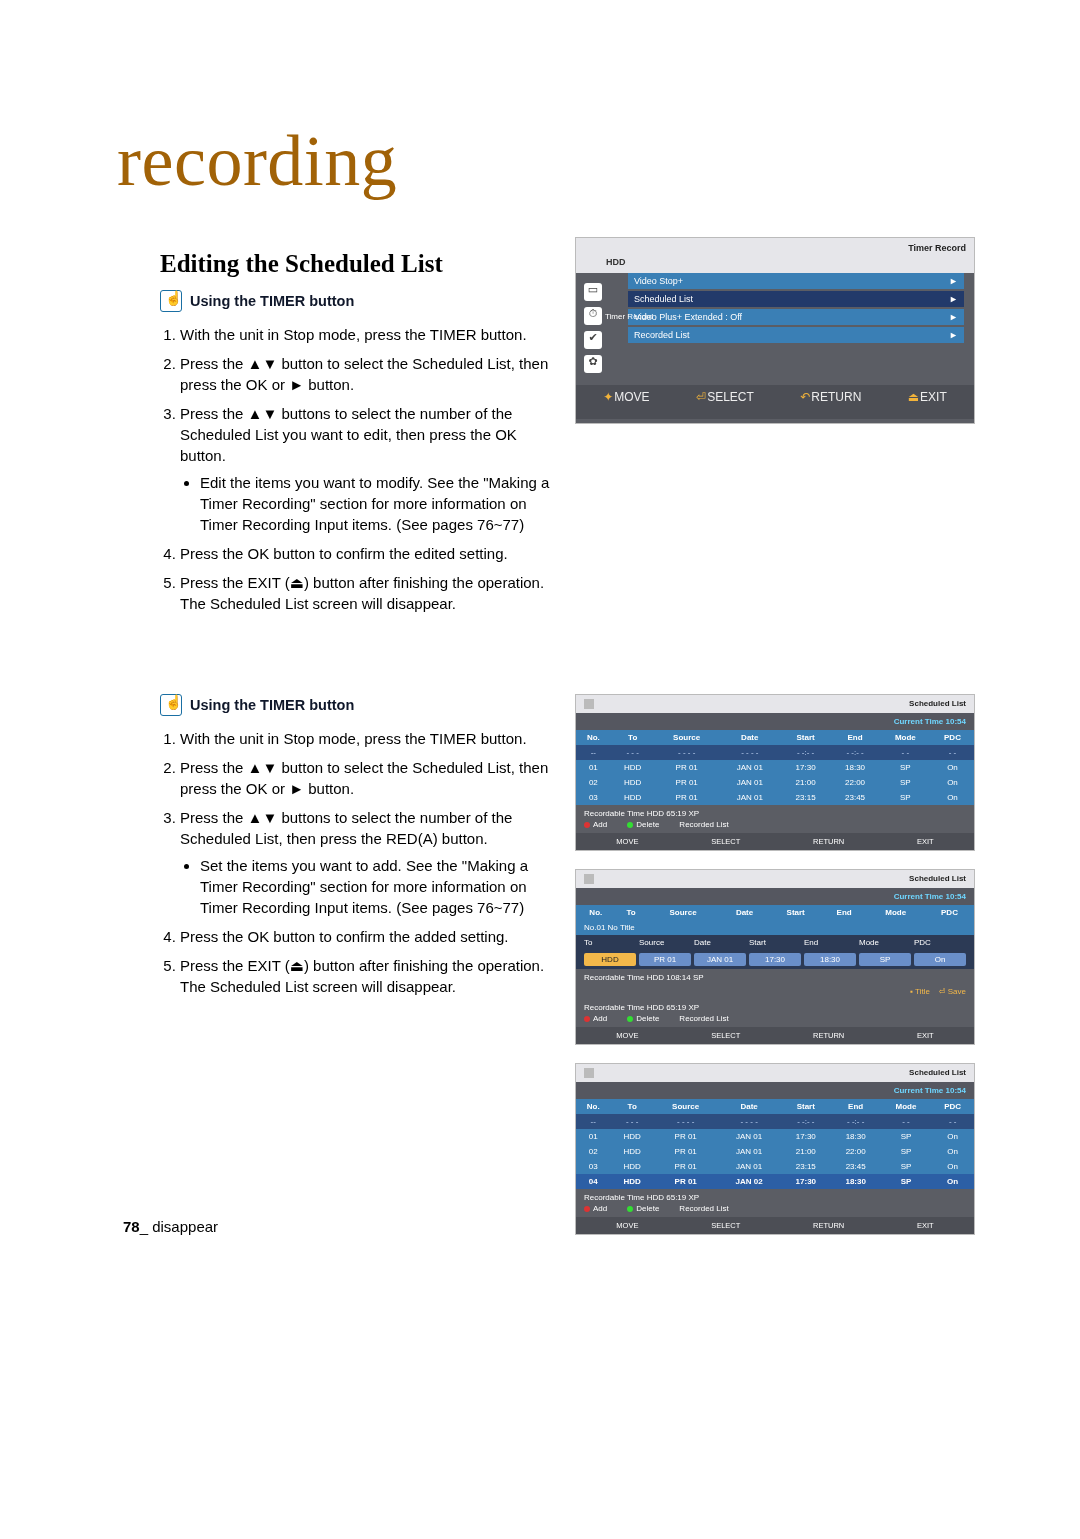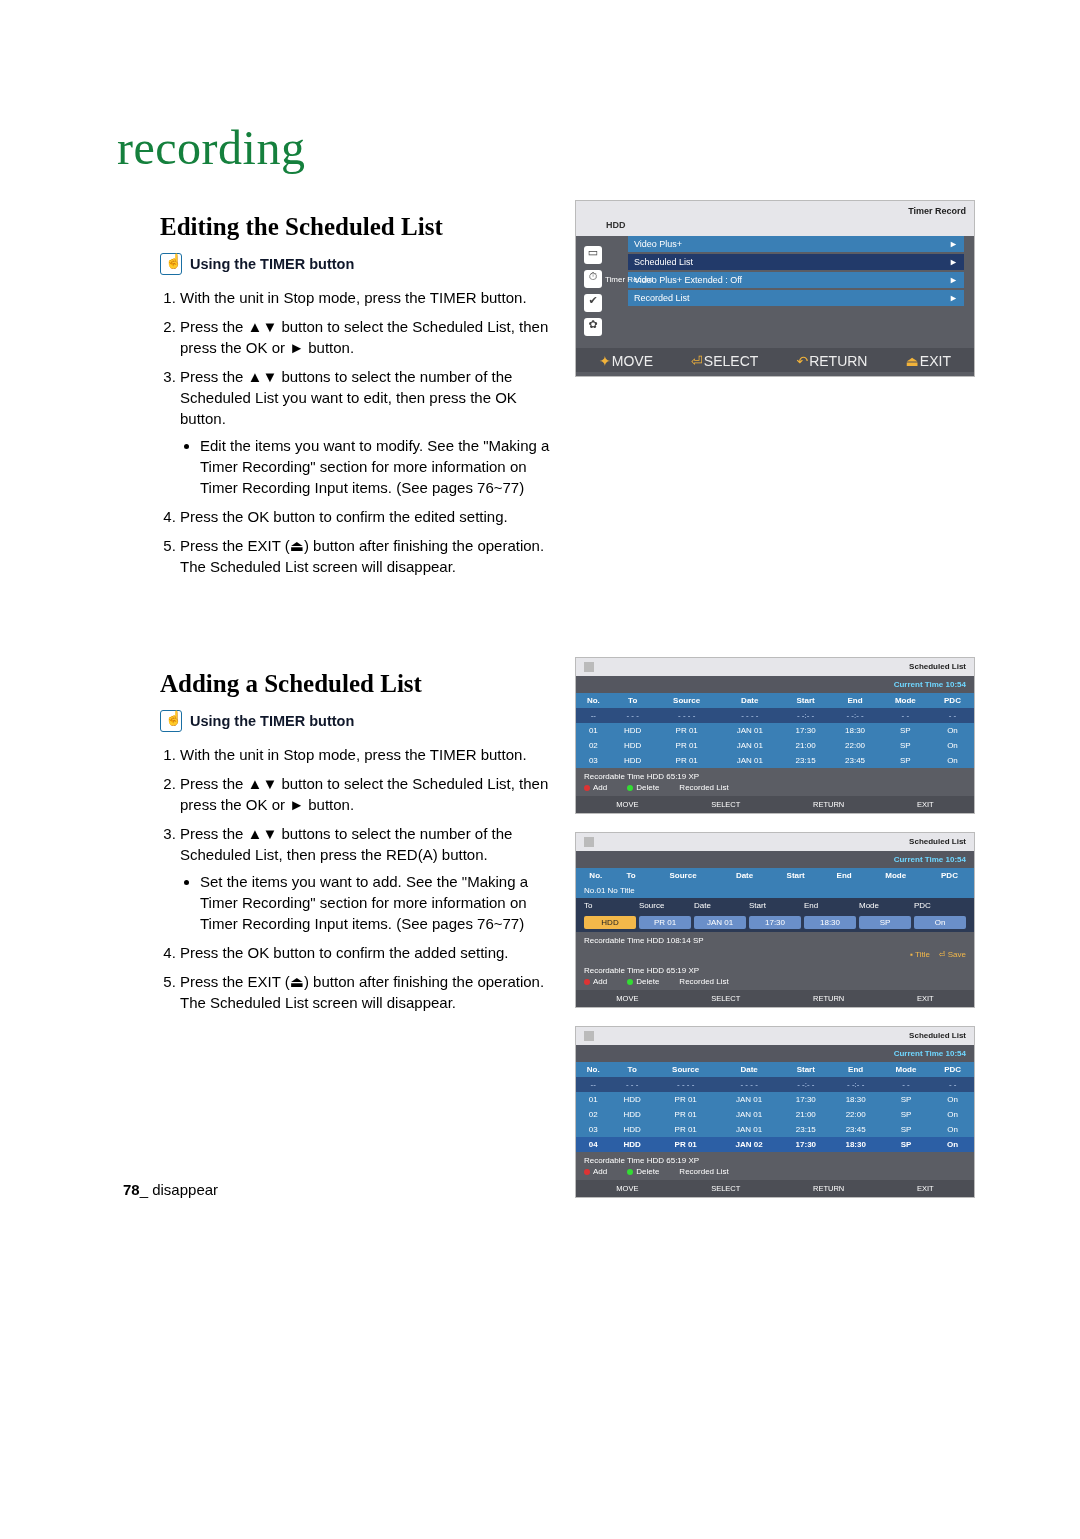--- a/index.html
+++ b/index.html
@@ -10,26 +10,26 @@
     background: #fff;
     color: #000;
     width: 1080px;
   }
   .page {
     width: 1080px;
     padding: 120px 105px 40px 105px;
     position: relative;
   }
   .title {
-    font-size: 48px;
+    font-size: 72px;
     font-weight: 300;
-    color: #15803d;
+    color: #a16207;
     letter-spacing: 0.5px;
     font-family: Georgia, serif;
-    margin: 0 0 25px 12px;
+    margin: 0 0 34px 12px;
   }
   .section-heading {
     font-size: 25px;
     font-weight: bold;
     margin: 13px 0 12px 55px;
     font-family: Liberation Serif, serif;
   }
   .body-text {
     font-size: 15px;
     margin: 0 0 18px 55px;
@@ -153,22 +153,22 @@
     text-align: center;
   }
   .osd-left-icons .tag {
     font-size: 8px;
     color: #fff;
     white-space: nowrap;
   }
   .osd-helpbar {
     display: flex;
     justify-content: space-around;
-    padding: 5px 4px 3px 4px;
-    font-size: 14px;
+    padding: 5px 4px 15px 4px;
+    font-size: 12px;
     color: #eee;
     background: #4c4e55;
     margin-top: 12px;
   }
   .osd-helpbar span .pre { color: #f2b33a; margin-right: 1px; }
   .osd-spacer { height: 28px; }
   
   .osd-list {
     border: 1px solid #bbb;
     background: #5b5d64;
@@ -306,21 +306,21 @@
           <div class="ico">▭</div>
           <div style="display:flex;align-items:center;gap:3px">
               <div class="ico">⏱</div>
               <span class="tag">Timer Record</span>
             </div>
           <div class="ico">✔</div>
           <div class="ico">✿</div>
         </div>
         <div class="osd-menu">
           <div class="osd-menu-item">
-              <span>Video Plus+</span>
+              <span>Video Stop+</span>
               <span class="arrow">►</span>
             </div>
           <div class="osd-menu-item sel">
               <span>Scheduled List</span>
               <span class="arrow">►</span>
             </div>
           <div class="osd-menu-item">
               <span>Video Plus+ Extended : Off</span>
               <span class="arrow">►</span>
             </div>
@@ -335,21 +335,20 @@
           <span><span class="pre">⏎</span><span>SELECT</span></span>
           <span><span class="pre">↶</span><span>RETURN</span></span>
           <span><span class="pre">⏏</span><span>EXIT</span></span>
         </div>
       </div>
     </div>
   </div>
 
   <div class="two-col" style="margin-top:60px">
     <div class="left-col">
-      <h2 class="section-heading" style="margin-left:0">Adding a Scheduled List</h2>
       <div class="sub-heading" style="margin-left:0">
         <span class="sub-heading-icon"></span>
         <span>Using the TIMER button</span>
       </div>
       <ol class="steps" style="margin-left:0">
         <li>With the unit in Stop mode, press the TIMER button.</li>
         <li>Press the ▲▼ button to select the Scheduled List, then press the OK or ► button.</li>
         <li>
           <span>Press the ▲▼ buttons to select the number of the Scheduled List, then press the RED(A) button.</span>
           <ul class="bullets">

